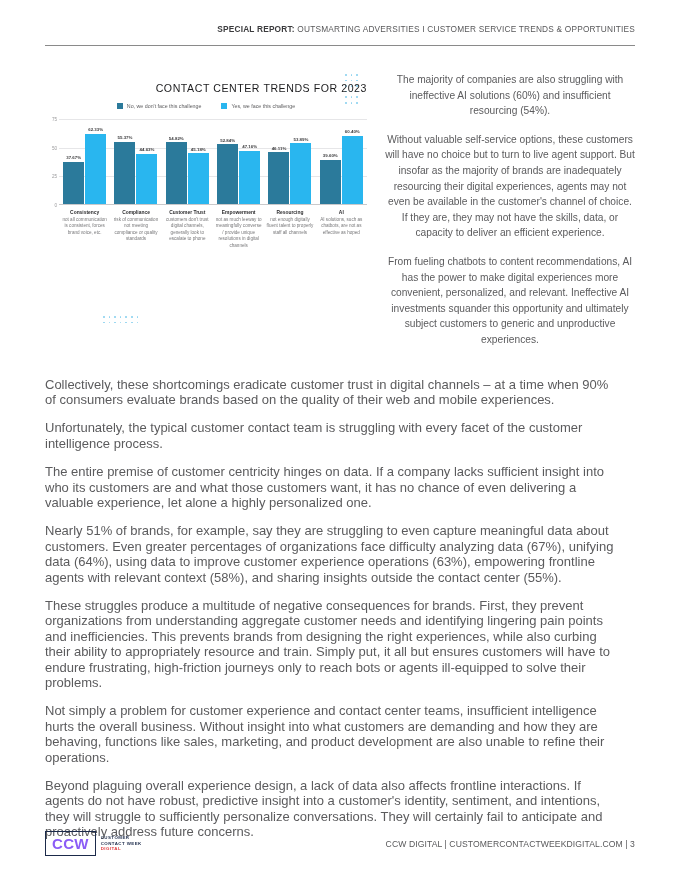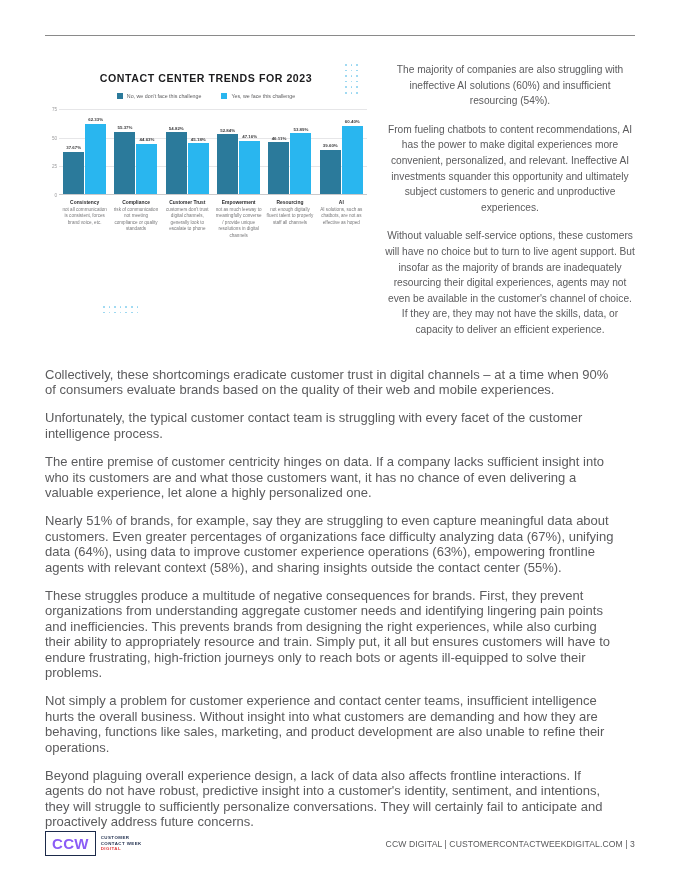--- a/index.html
+++ b/index.html
@@ -29,21 +29,21 @@
     margin: 0 0 13px 0;
     font-size: 10.2px;
     line-height: 15.6px;
     color: #5b5b5d;
     text-align: center;
   }
 
   
   .chart-card { position: relative; padding: 6px 0 0 0; }
   .chart-title {
-    text-align: center; font-size: 10.6px; font-weight: bold;
+    text-align: right; font-size: 10.6px; font-weight: normal;
     letter-spacing: .55px; color: #1c1c1e; margin: 8px 0 9px 0;
   }
   .chart-subtitle {
     text-align: center; font-size: 10.4px; font-weight: bold;
     color: #1c1c1e; line-height: 15px; margin: 0 6px 14px 6px;
   }
   .legend { display: flex; justify-content: center; gap: 20px; margin-bottom: 10px; }
   .legend-item { display: flex; align-items: center; gap: 4px; }
   .legend-swatch { width: 6px; height: 6px; display: inline-block; }
   .legend-label { font-size: 5.3px; color: #5d5d5f; white-space: nowrap; }
@@ -98,20 +98,23 @@
   .logo-words span { display: block; font-size: 4.4px; font-weight: bold; letter-spacing: .45px; color: #1b2a4a; }
   .logo-words span.accent { color: #e03a3e; }
   .footer-text { font-size: 8.6px; color: #58585a; letter-spacing: .1px; }
 </style>
 </head>
 <body>
 
 <div class="page">
 
   <div class="header">
+    <div class="header-text">
+      <b>SPECIAL REPORT:</b><span> OUTSMARTING ADVERSITIES I CUSTOMER SERVICE TRENDS &amp; OPPORTUNITIES</span>
+    </div>
     <div class="header-rule"></div>
   </div>
 
   <div class="upper">
 
     <div class="chart-col">
       <div class="dots dots-right">
           <span></span>
           <span></span>
           <span></span>
@@ -273,22 +276,22 @@
             <div class="cat">
               <span class="cat-name">AI</span>
               <span class="cat-desc">AI solutions, such as chatbots, are not as effective as hoped</span>
             </div>
           </div>
       </div>
     </div>
 
     <div class="side-col">
         <p>The majority of companies are also struggling with ineffective AI solutions (60%) and insufficient resourcing (54%).</p>
+        <p>Without valuable self-service options, these customers will have no choice but to turn to live agent support. But insofar as the majority of brands are inadequately resourcing their digital experiences, agents may not even be available in the customer's channel of choice. If they are, they may not have the skills, data, or capacity to deliver an efficient experience.</p>
         <p>From fueling chatbots to content recommendations, AI has the power to make digital experiences more convenient, personalized, and relevant. Ineffective AI investments squander this opportunity and ultimately subject customers to generic and unproductive experiences.</p>
-        <p>Without valuable self-service options, these customers will have no choice but to turn to live agent support. But insofar as the majority of brands are inadequately resourcing their digital experiences, agents may not even be available in the customer's channel of choice. If they are, they may not have the skills, data, or capacity to deliver an efficient experience.</p>
       </div>
   </div>
 
   <div class="body-block">
     <p>Collectively, these shortcomings eradicate customer trust in digital channels – at a time when 90% of consumers evaluate brands based on the quality of their web and mobile experiences.</p>
     <div>
         <p>Unfortunately, the typical customer contact team is struggling with every facet of the customer intelligence process.</p>
         <p>The entire premise of customer centricity hinges on data. If a company lacks sufficient insight into who its customers are and what those customers want, it has no chance of even delivering a valuable experience, let alone a highly personalized one.</p>
         <p>Nearly 51% of brands, for example, say they are struggling to even capture meaningful data about customers. Even greater percentages of organizations face difficulty analyzing data (67%), unifying data (64%), using data to improve customer experience operations (63%), empowering frontline agents with relevant context (58%), and sharing insights outside the contact center (55%).</p>
         <p>These struggles produce a multitude of negative consequences for brands. First, they prevent organizations from understanding aggregate customer needs and identifying lingering pain points and inefficiencies. This prevents brands from designing the right experiences, while also curbing their ability to appropriately resource and train. Simply put, it all but ensures customers will have to endure frustrating, high-friction journeys only to reach bots or agents ill-equipped to solve their problems.</p>

